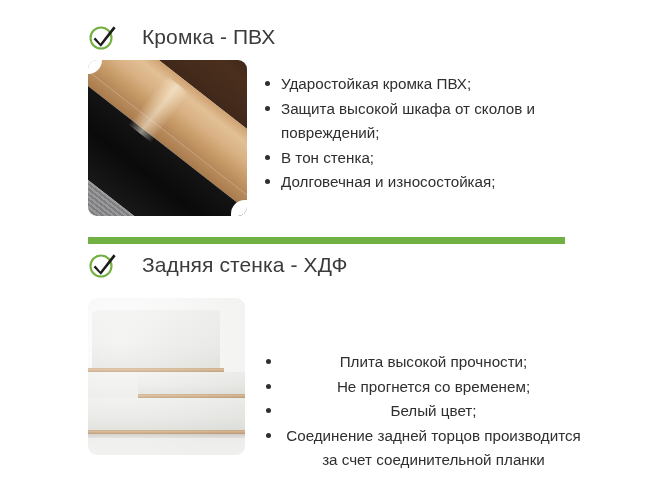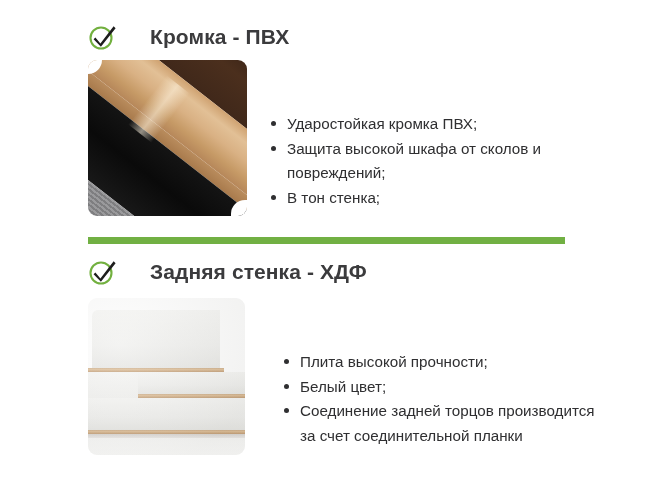--- a/index.html
+++ b/index.html
@@ -34,37 +34,37 @@
   
   .heading-row {
     position: absolute;
     left: 88px;
     display: flex;
     align-items: center;
     gap: 0px;
     height: 34px;
   }
   #heading-row-edge { top: 20px; }
-  #heading-row-back { top: 7px; }
+  #heading-row-back { top: 0; }
 
   .check-icon {
     position: relative;
     width: 30px;
     height: 30px;
     flex: 0 0 30px;
   }
   .check-icon svg { display: block; }
 
   .heading-text {
     font-size: 21px;
-    font-weight: bold;
+    font-weight: normal;
     color: #3b3b3d;
     letter-spacing: 0.1px;
     white-space: nowrap;
-    margin-left: 32px;
+    margin-left: 24px;
     line-height: 30px;
   }
 
   
   .content-row {
     position: absolute;
     left: 0;
     width: 652px;
   }
   #content-row-edge { top: 60px; }
@@ -215,22 +215,22 @@
     pointer-events:none;
   }
 
   
   .bullet-list {
     position: absolute;
     margin: 0;
     padding: 0;
     list-style: none;
   }
-  #list-edge { left: 270px; top: 12px; width: 330px; margin-top: 40px; }
-  #list-back { left: 283px; top: 52px; width: 320px; }
+  #list-edge { left: 264px; top: 12px; width: 330px; }
+  #list-back { left: 265px; top: 52px; width: 320px; text-align: center; }
 
   .bullet-list li {
     position: relative;
     padding-left: 17px;
     font-size: 15.2px;
     color: #2f2f31;
     line-height: 24.2px;
     margin: 0 0 0.5px 0;
   }
   .bullet-list li::before {
@@ -288,20 +288,21 @@
           <div class="wood-seam"></div>
           <div class="photo-corner-tl"></div>
           <div class="photo-corner-br"></div>
         </div>
       </div>
 
       <ul class="bullet-list" id="list-edge">
         <li>Ударостойкая кромка ПВХ;</li>
         <li>Защита высокой шкафа от сколов и повреждений;</li>
         <li>В тон стенка;</li>
+        <li>Долговечная и износостойкая;</li>
       </ul>
 
     </div>
   </div>
 
   <div id="divider"></div>
 
   <div class="section" id="section-back">
 
     <div class="heading-row" id="heading-row-back">
@@ -332,20 +333,21 @@
           <div class="panel-edge" id="panel-d-edge"></div>
           <div id="panel-d-shadow"></div>
 
           <div class="panel" id="panel-e"></div>
           <div class="panel-soft-shade"></div>
         </div>
       </div>
 
       <ul class="bullet-list" id="list-back">
         <li>Плита высокой прочности;</li>
+        <li>Не прогнется со временем;</li>
         <li>Белый цвет;</li>
         <li>Соединение задней торцов производится за счет соединительной планки</li>
       </ul>
 
     </div>
   </div>
 
 </div>
 
 </body></html>

